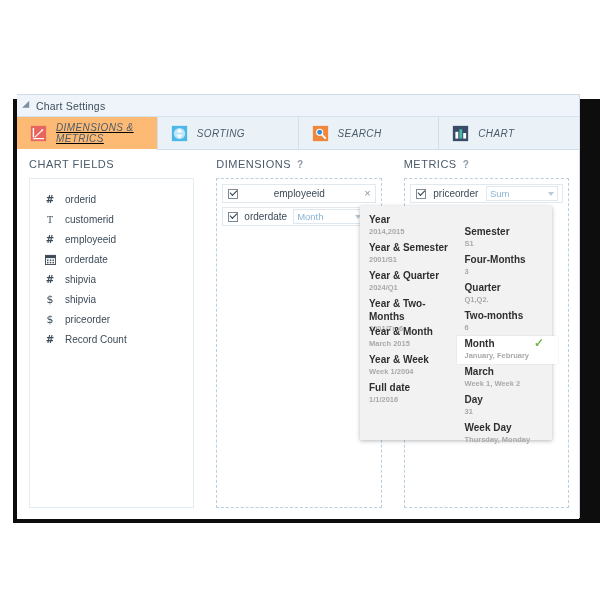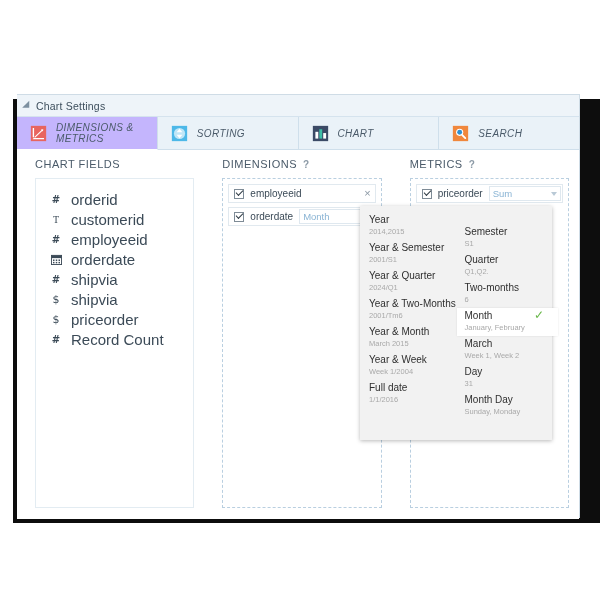--- a/index.html
+++ b/index.html
@@ -67,43 +67,45 @@
     display: flex;
     align-items: center;
     gap: 9px;
     padding-left: 13px;
     border-right: 1px solid #cfdfeb;
     background: #eaf2f8;
     position: relative;
   }
   .tab:last-child { border-right: none; }
   .tab.active {
-    background: #c4b5fd;
+    background: #fdba74;
     border-bottom: 1px solid #fff;
     margin-bottom: -1px;
+    text-decoration: underline;
   }
   .tab-label {
     font-size: 10px;
     font-style: italic;
     color: #4a5a69;
     letter-spacing: .4px;
   }
   .tab-icon { width: 17px; height: 17px; flex: none; display:block; }
 
   
   .body {
     display: flex;
     height: calc(424px - 22px - 33px);
     background: #fff;
     padding: 8px 0 0 0;
   }
   .col {
     flex: 1 1 0;
-    padding: 0 10px 10px 18px;
+    padding: 0 10px 10px 12px;
     min-width: 0;
+    text-align: center;
   }
   .col-head {
     font-size: 11px;
     color: #4a5a69;
     letter-spacing: .5px;
     margin-bottom: 8px;
     display:flex; align-items:center; gap:6px;
   }
   .help-q {
     font-size: 10px; color:#8c9aa6; font-weight:bold;
@@ -124,21 +126,21 @@
     padding-left: 6px;
   }
   .field-icon {
     width: 12px; height: 12px;
     flex: none;
     display: flex; align-items: center; justify-content: center;
     font-size: 10px;
     color: #3b4a57;
     font-family: "DejaVu Sans", sans-serif;
   }
-  .field-label { font-size: 15px; color: #3b4a57; }
+  .field-label { font-size: 10px; color: #3b4a57; }
 
   
   .dropzone {
     border: 1px dashed #b9cfe0;
     background: #fff;
     height: 330px;
     padding: 5px;
   }
   .chip {
     display: flex;
@@ -196,21 +198,21 @@
   .dropdown {
     position: absolute;
     left: 360px; top: 206px;
     width: 192px; height: 234px;
     background: #f2f2f2;
     box-shadow: 0 1px 4px rgba(0,0,0,.28);
     display: flex;
     z-index: 40;
     padding: 6px 0 4px 0;
   }
-  .dd-col { flex: 1 1 0; }
+  .dd-col { flex: 1 1 0; font-weight: bold; }
   .dd-col.left { padding-left: 9px; }
   .dd-col.right { padding-left: 8px; margin-top: 12px; }
   .dd-item {
     height: 28px;
     padding-top: 1px;
     position: relative;
   }
   .dd-item.sel {
     background: #ffffff;
     margin-left: -8px;
@@ -260,36 +262,36 @@
           <rect x="1" y="1" width="18" height="18" fill="#4db8e8"></rect>
           <circle cx="10" cy="10" r="6.6" fill="#bfe6f7"></circle>
           <path d="M10 4.4 L13.4 8.6 L6.6 8.6 Z" fill="#ffffff"></path>
           <path d="M10 15.6 L6.6 11.4 L13.4 11.4 Z" fill="#ffffff"></path>
         </svg>
         <span class="tab-label">SORTING</span>
       </div>
 
       <div class="tab">
         <svg class="tab-icon" viewBox="0 0 20 20">
+          <rect x="1" y="1" width="18" height="18" fill="#f0873d"></rect>
+          <circle cx="9" cy="8.6" r="4.2" fill="#ffffff"></circle>
+          <circle cx="9" cy="8.6" r="2.9" fill="#2f8fd0"></circle>
+          <path d="M12.1 11.9 L15.6 15.4" stroke="#ffffff" stroke-width="2.2" stroke-linecap="round"></path>
+        </svg>
+        <span class="tab-label">SEARCH</span>
+      </div>
+
+      <div class="tab">
+        <svg class="tab-icon" viewBox="0 0 20 20">
           <rect x="1" y="1" width="18" height="18" fill="#3b4a66"></rect>
           <rect x="4" y="8" width="3.4" height="8" fill="#ffffff"></rect>
           <rect x="8.6" y="5" width="3.4" height="11" fill="#3fbfa8"></rect>
           <rect x="13.2" y="9.5" width="3.4" height="6.5" fill="#ffffff"></rect>
         </svg>
         <span class="tab-label">CHART</span>
-      </div>
-
-      <div class="tab">
-        <svg class="tab-icon" viewBox="0 0 20 20">
-          <rect x="1" y="1" width="18" height="18" fill="#f0873d"></rect>
-          <circle cx="9" cy="8.6" r="4.2" fill="#ffffff"></circle>
-          <circle cx="9" cy="8.6" r="2.9" fill="#2f8fd0"></circle>
-          <path d="M12.1 11.9 L15.6 15.4" stroke="#ffffff" stroke-width="2.2" stroke-linecap="round"></path>
-        </svg>
-        <span class="tab-label">SEARCH</span>
       </div>
 
     </div>
 
     <div class="body">
 
       <div class="col">
         <div class="col-head">
           <span>CHART FIELDS</span>
         </div>
@@ -413,20 +415,24 @@
           <div class="dd-title">Full date</div>
           <div class="dd-sub">1/1/2016</div>
         </div>
       </div>
     <div class="dd-col right" id="dd-right">
         <div class="dd-item">
           <div class="dd-title">Semester</div>
           <div class="dd-sub">S1</div>
         </div>
         <div class="dd-item">
+          <div class="dd-title">Four-Months</div>
+          <div class="dd-sub">3</div>
+        </div>
+        <div class="dd-item">
           <div class="dd-title">Quarter</div>
           <div class="dd-sub">Q1,Q2.</div>
         </div>
         <div class="dd-item">
           <div class="dd-title">Two-months</div>
           <div class="dd-sub">6</div>
         </div>
         <div class="dd-item sel">
           <div class="dd-title">Month</div>
           <div class="dd-sub">January, February</div>
@@ -434,19 +440,19 @@
         </div>
         <div class="dd-item">
           <div class="dd-title">March</div>
           <div class="dd-sub">Week 1, Week 2</div>
         </div>
         <div class="dd-item">
           <div class="dd-title">Day</div>
           <div class="dd-sub">31</div>
         </div>
         <div class="dd-item">
-          <div class="dd-title">Month Day</div>
-          <div class="dd-sub">Sunday, Monday</div>
+          <div class="dd-title">Week Day</div>
+          <div class="dd-sub">Thursday, Monday</div>
         </div>
       </div>
   </div>
 
 </div>
 
 </body></html>

